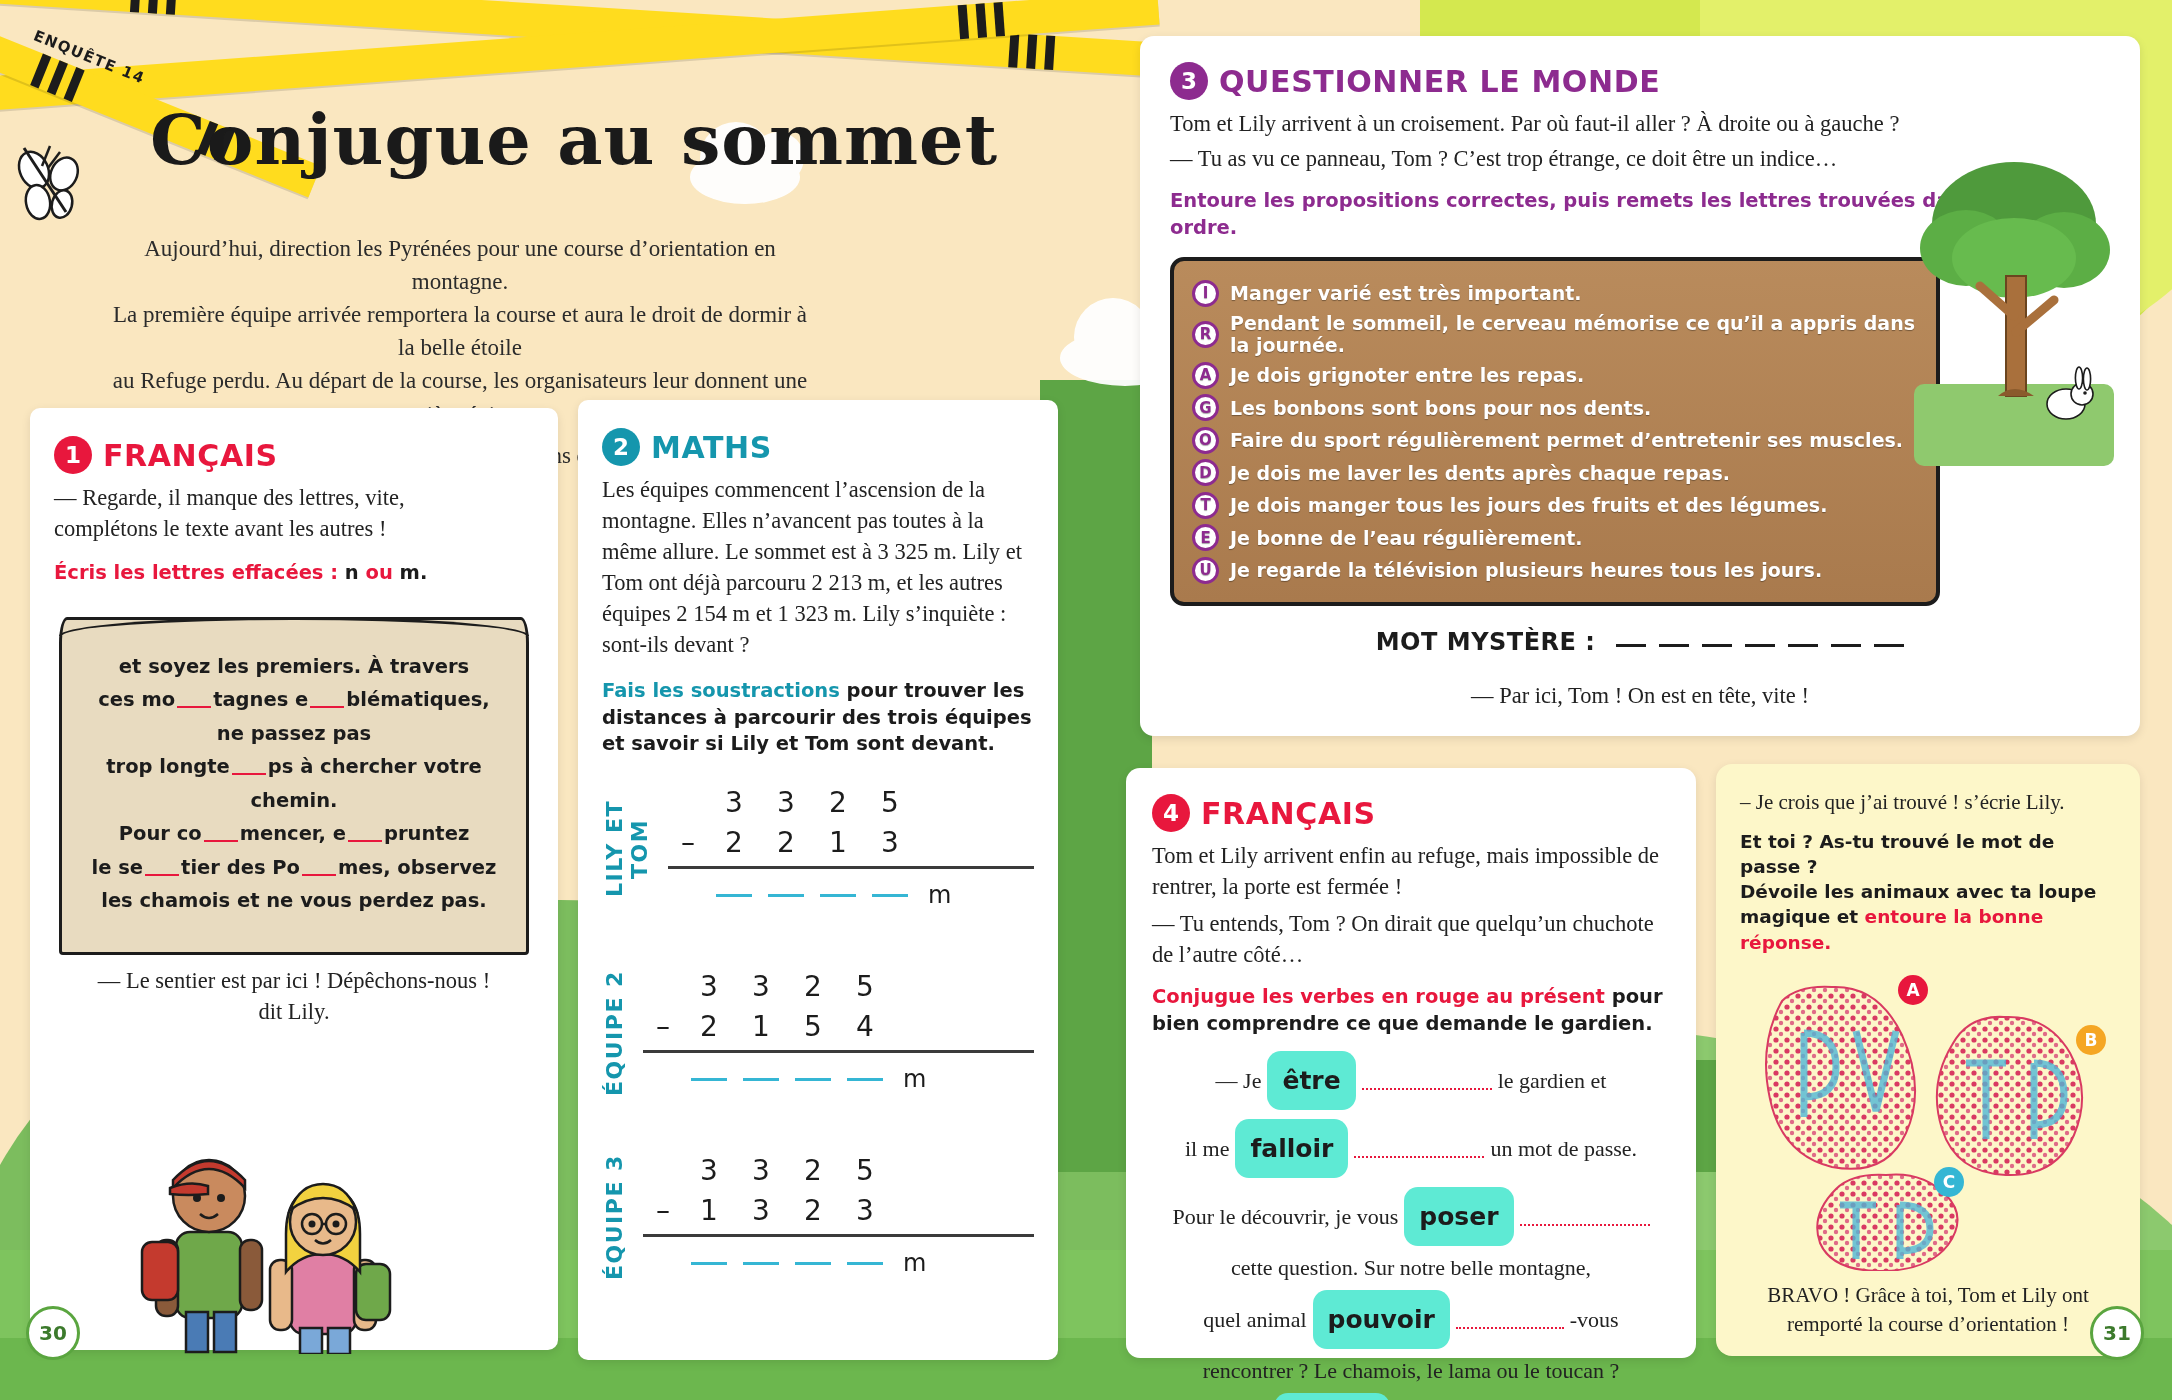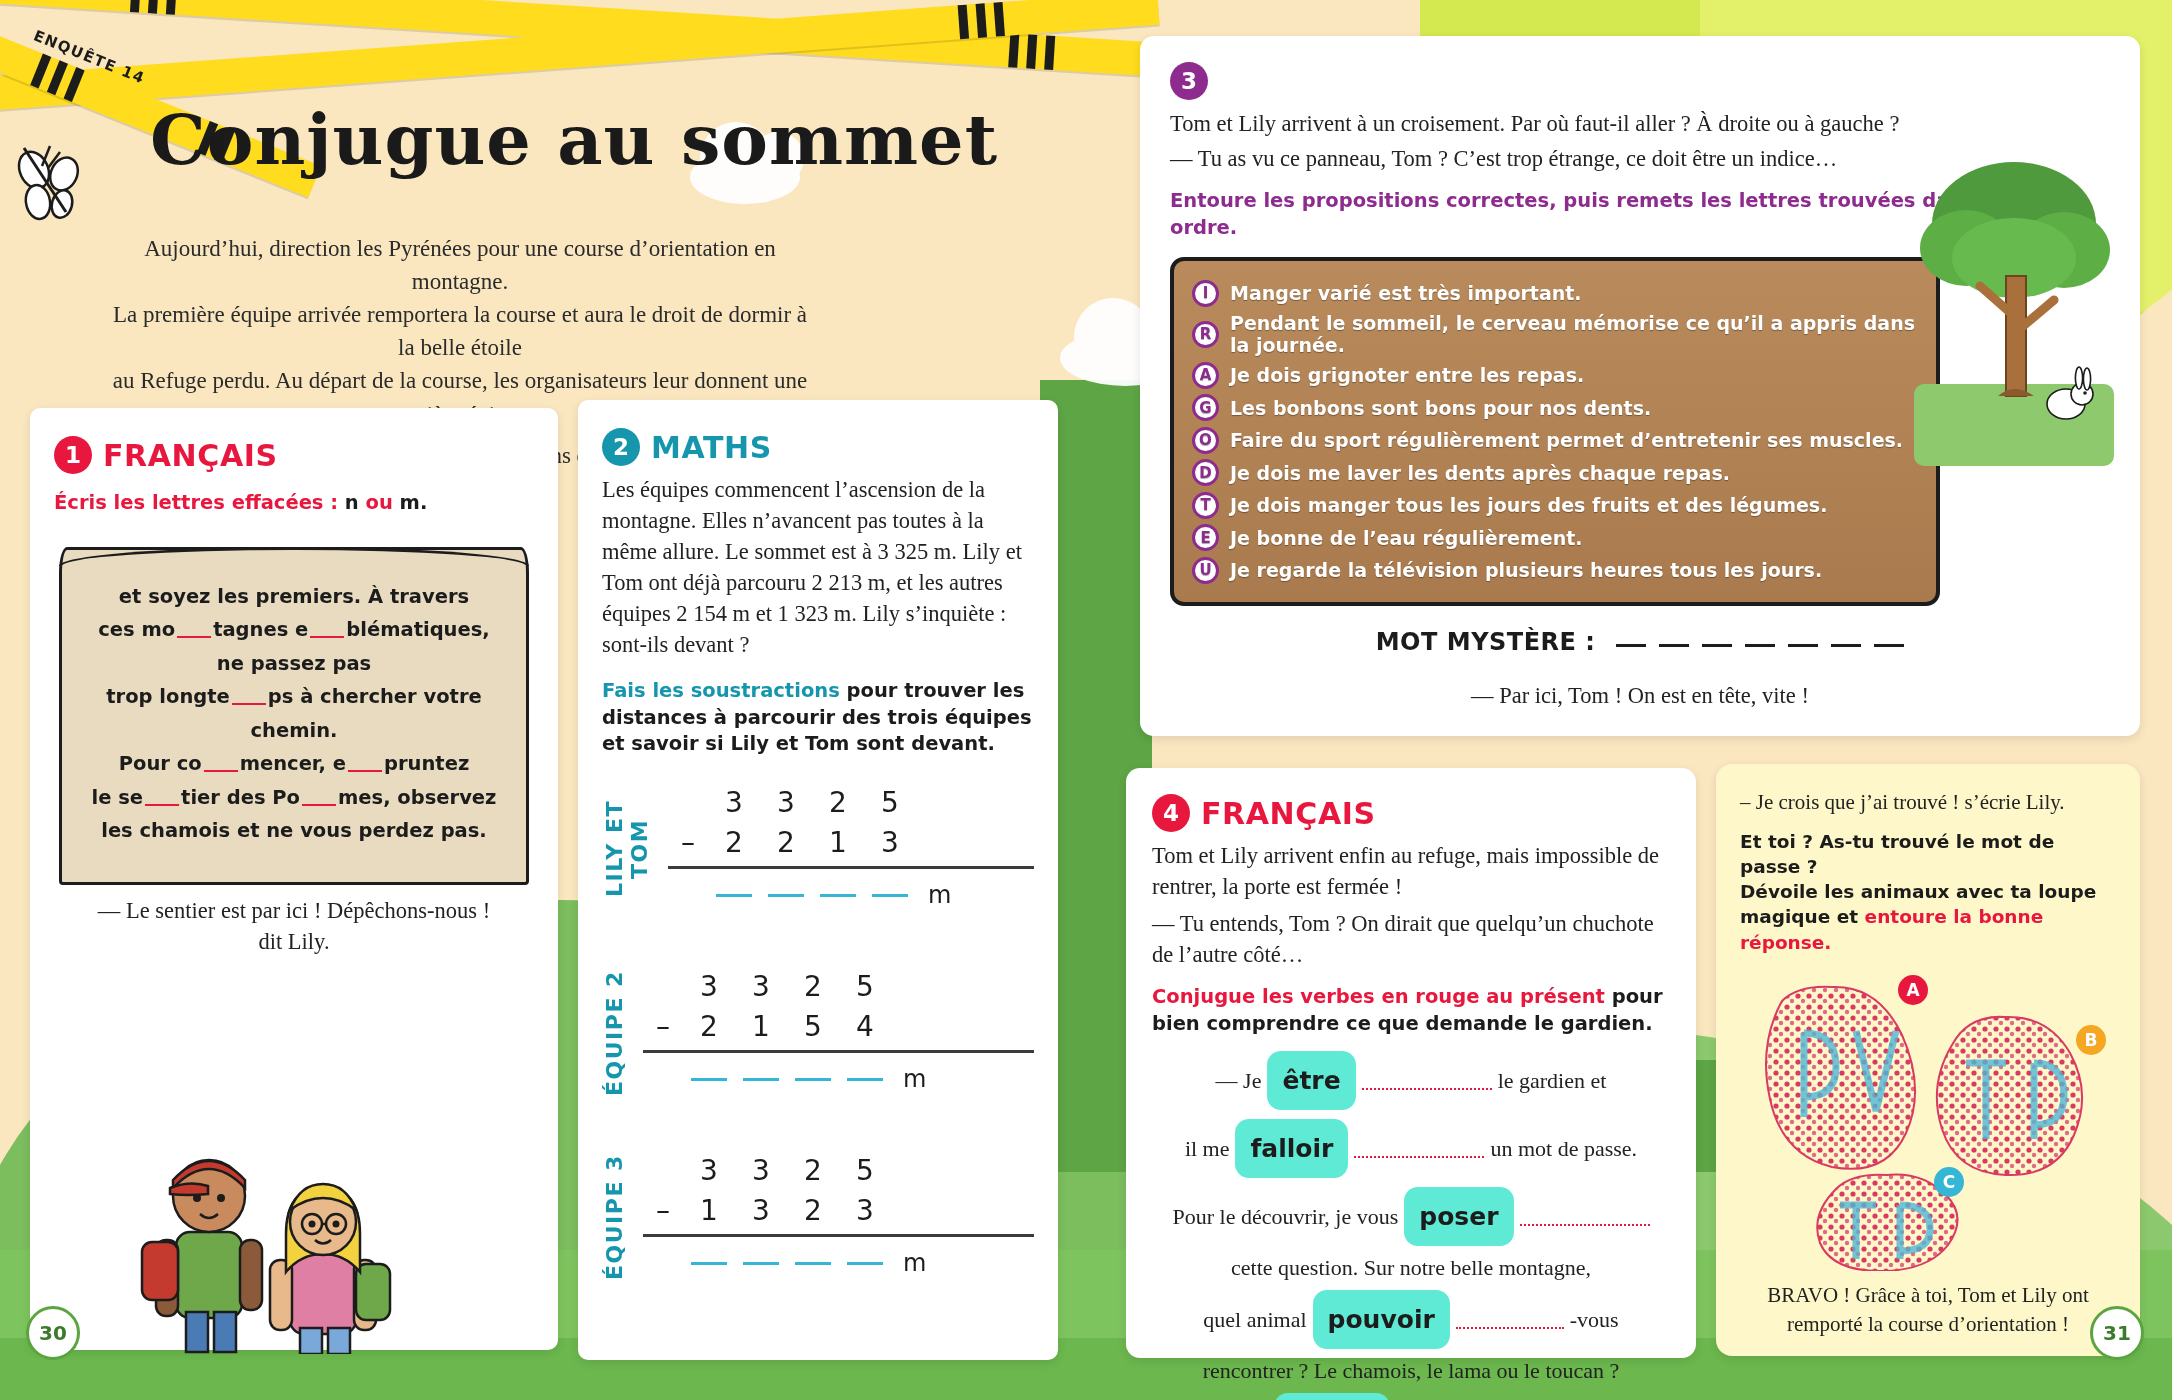--- a/index.html
+++ b/index.html
@@ -319,20 +319,24 @@
   <div>Aujourd’hui, direction les Pyrénées pour une course d’orientation en montagne.</div>
   <div>La première équipe arrivée remportera la course et aura le droit de dormir à la belle étoile</div>
   <div>au Refuge perdu. Au départ de la course, les organisateurs leur donnent une première énigme.</div>
   <div style="margin-top:8px;">Les enfants sont prêts, mais ne savent pas dans quelle direction aller !</div>
 </div>
 
 <div class="card torn" style="left:30px; top:408px; width:528px; height:942px; padding:28px 24px;">
   <div class="sec-head">
     <div class="badge red">1</div>
     <div class="sec-title red">FRANÇAIS</div>
+  </div>
+  <div class="body-serif" style="margin-top:4px;">
+    <div>— Regarde, il manque des lettres, vite,</div>
+    <div>complétons le texte avant les autres !</div>
   </div>
   <div class="instr red" style="margin-top:16px;">
     <span>Écris les lettres effacées : </span><span class="blk">n</span><span> ou </span><span class="blk">m.</span>
   </div>
 
   <div class="parchment" style="margin-top:30px;">
     <div>et soyez les premiers. À travers</div>
     <div><span>ces mo</span><span class="blank"></span><span>tagnes e</span><span class="blank"></span><span>blématiques,</span></div>
     <div>ne passez pas</div>
     <div><span>trop longte</span><span class="blank"></span><span>ps à chercher votre chemin.</span></div>
@@ -509,20 +513,21 @@
           </span>
         <span class="unit">m</span>
       </div>
     </div>
   </div>
 </div>
 
 <div class="card" style="left:1140px; top:36px; width:1000px; height:700px; padding:26px 30px;">
   <div class="sec-head">
     <div class="badge purple">3</div>
+    <div class="sec-title purple">QUESTIONNER LE MONDE</div>
   </div>
   <div class="body-serif">
     <div>Tom et Lily arrivent à un croisement. Par où faut-il aller ? À droite ou à gauche ?</div>
     <div style="margin-top:4px;">— Tu as vu ce panneau, Tom ? C’est trop étrange, ce doit être un indice…</div>
   </div>
   <div class="instr purple" style="margin-top:14px;">Entoure les propositions correctes, puis remets les lettres trouvées dans le bon ordre.</div>
 
   <div class="woodbox" style="margin-top:16px; width:770px;">
     <div class="wooditem">
       <span class="letbadge">I</span>

